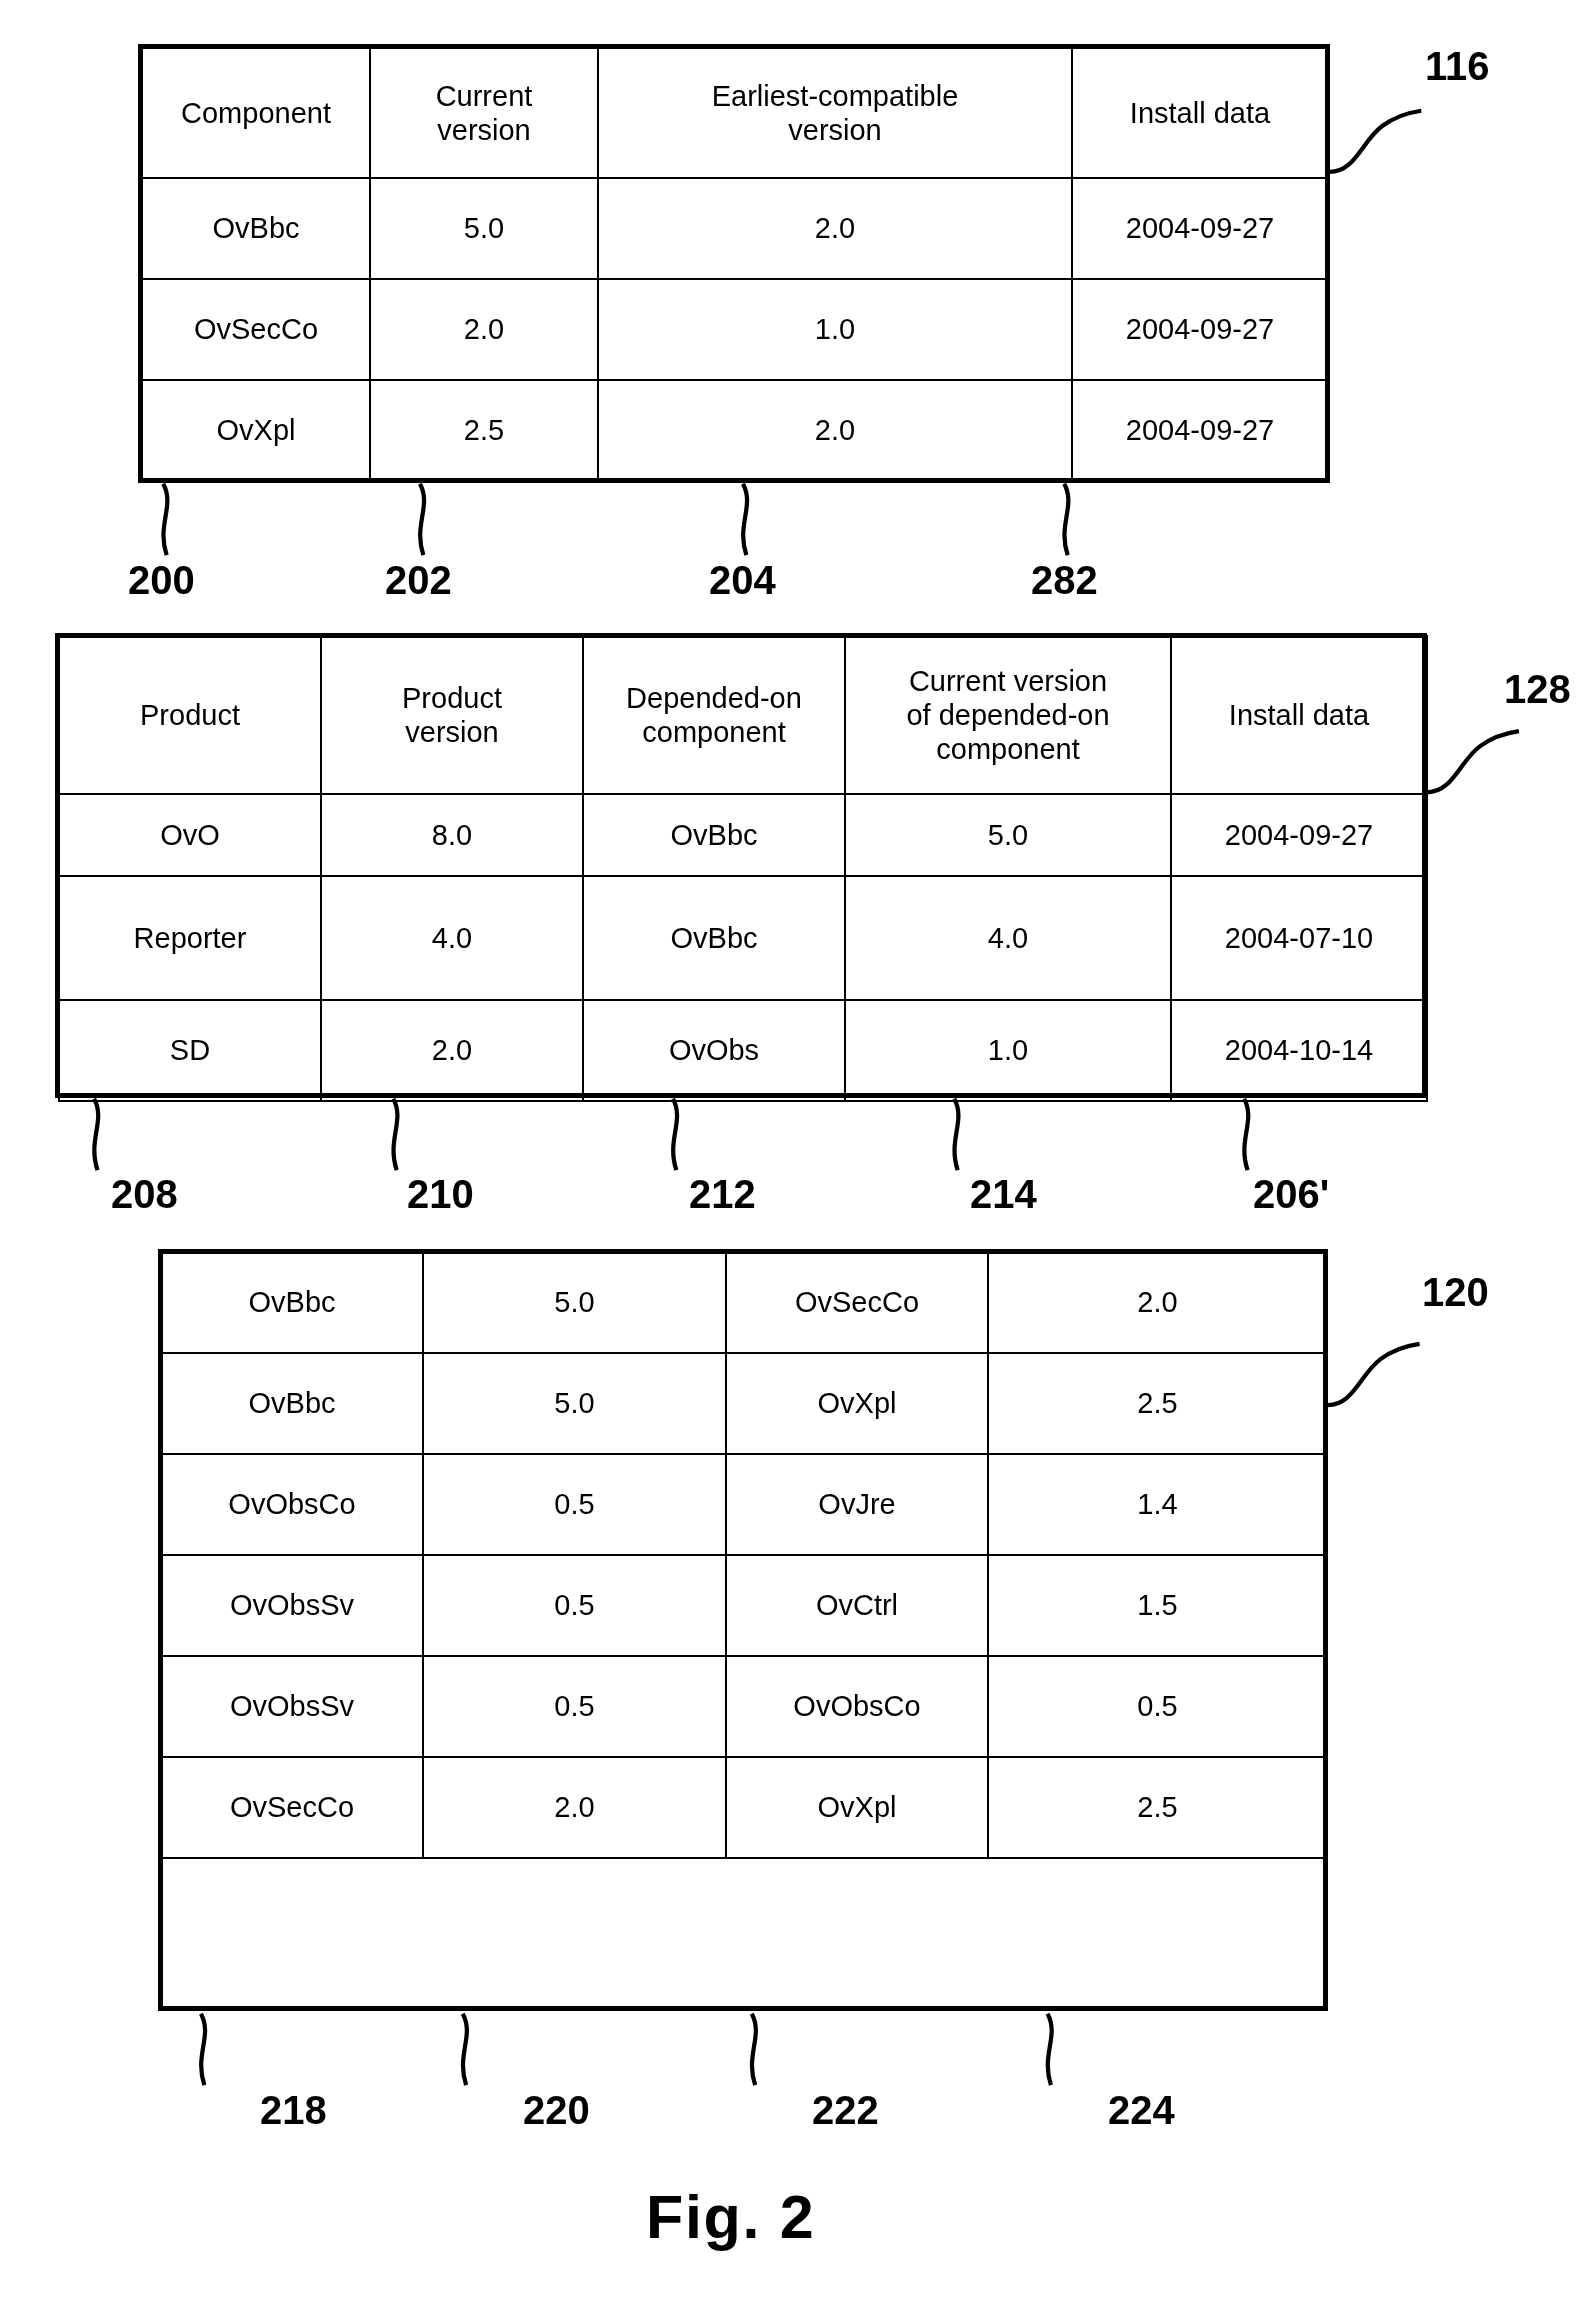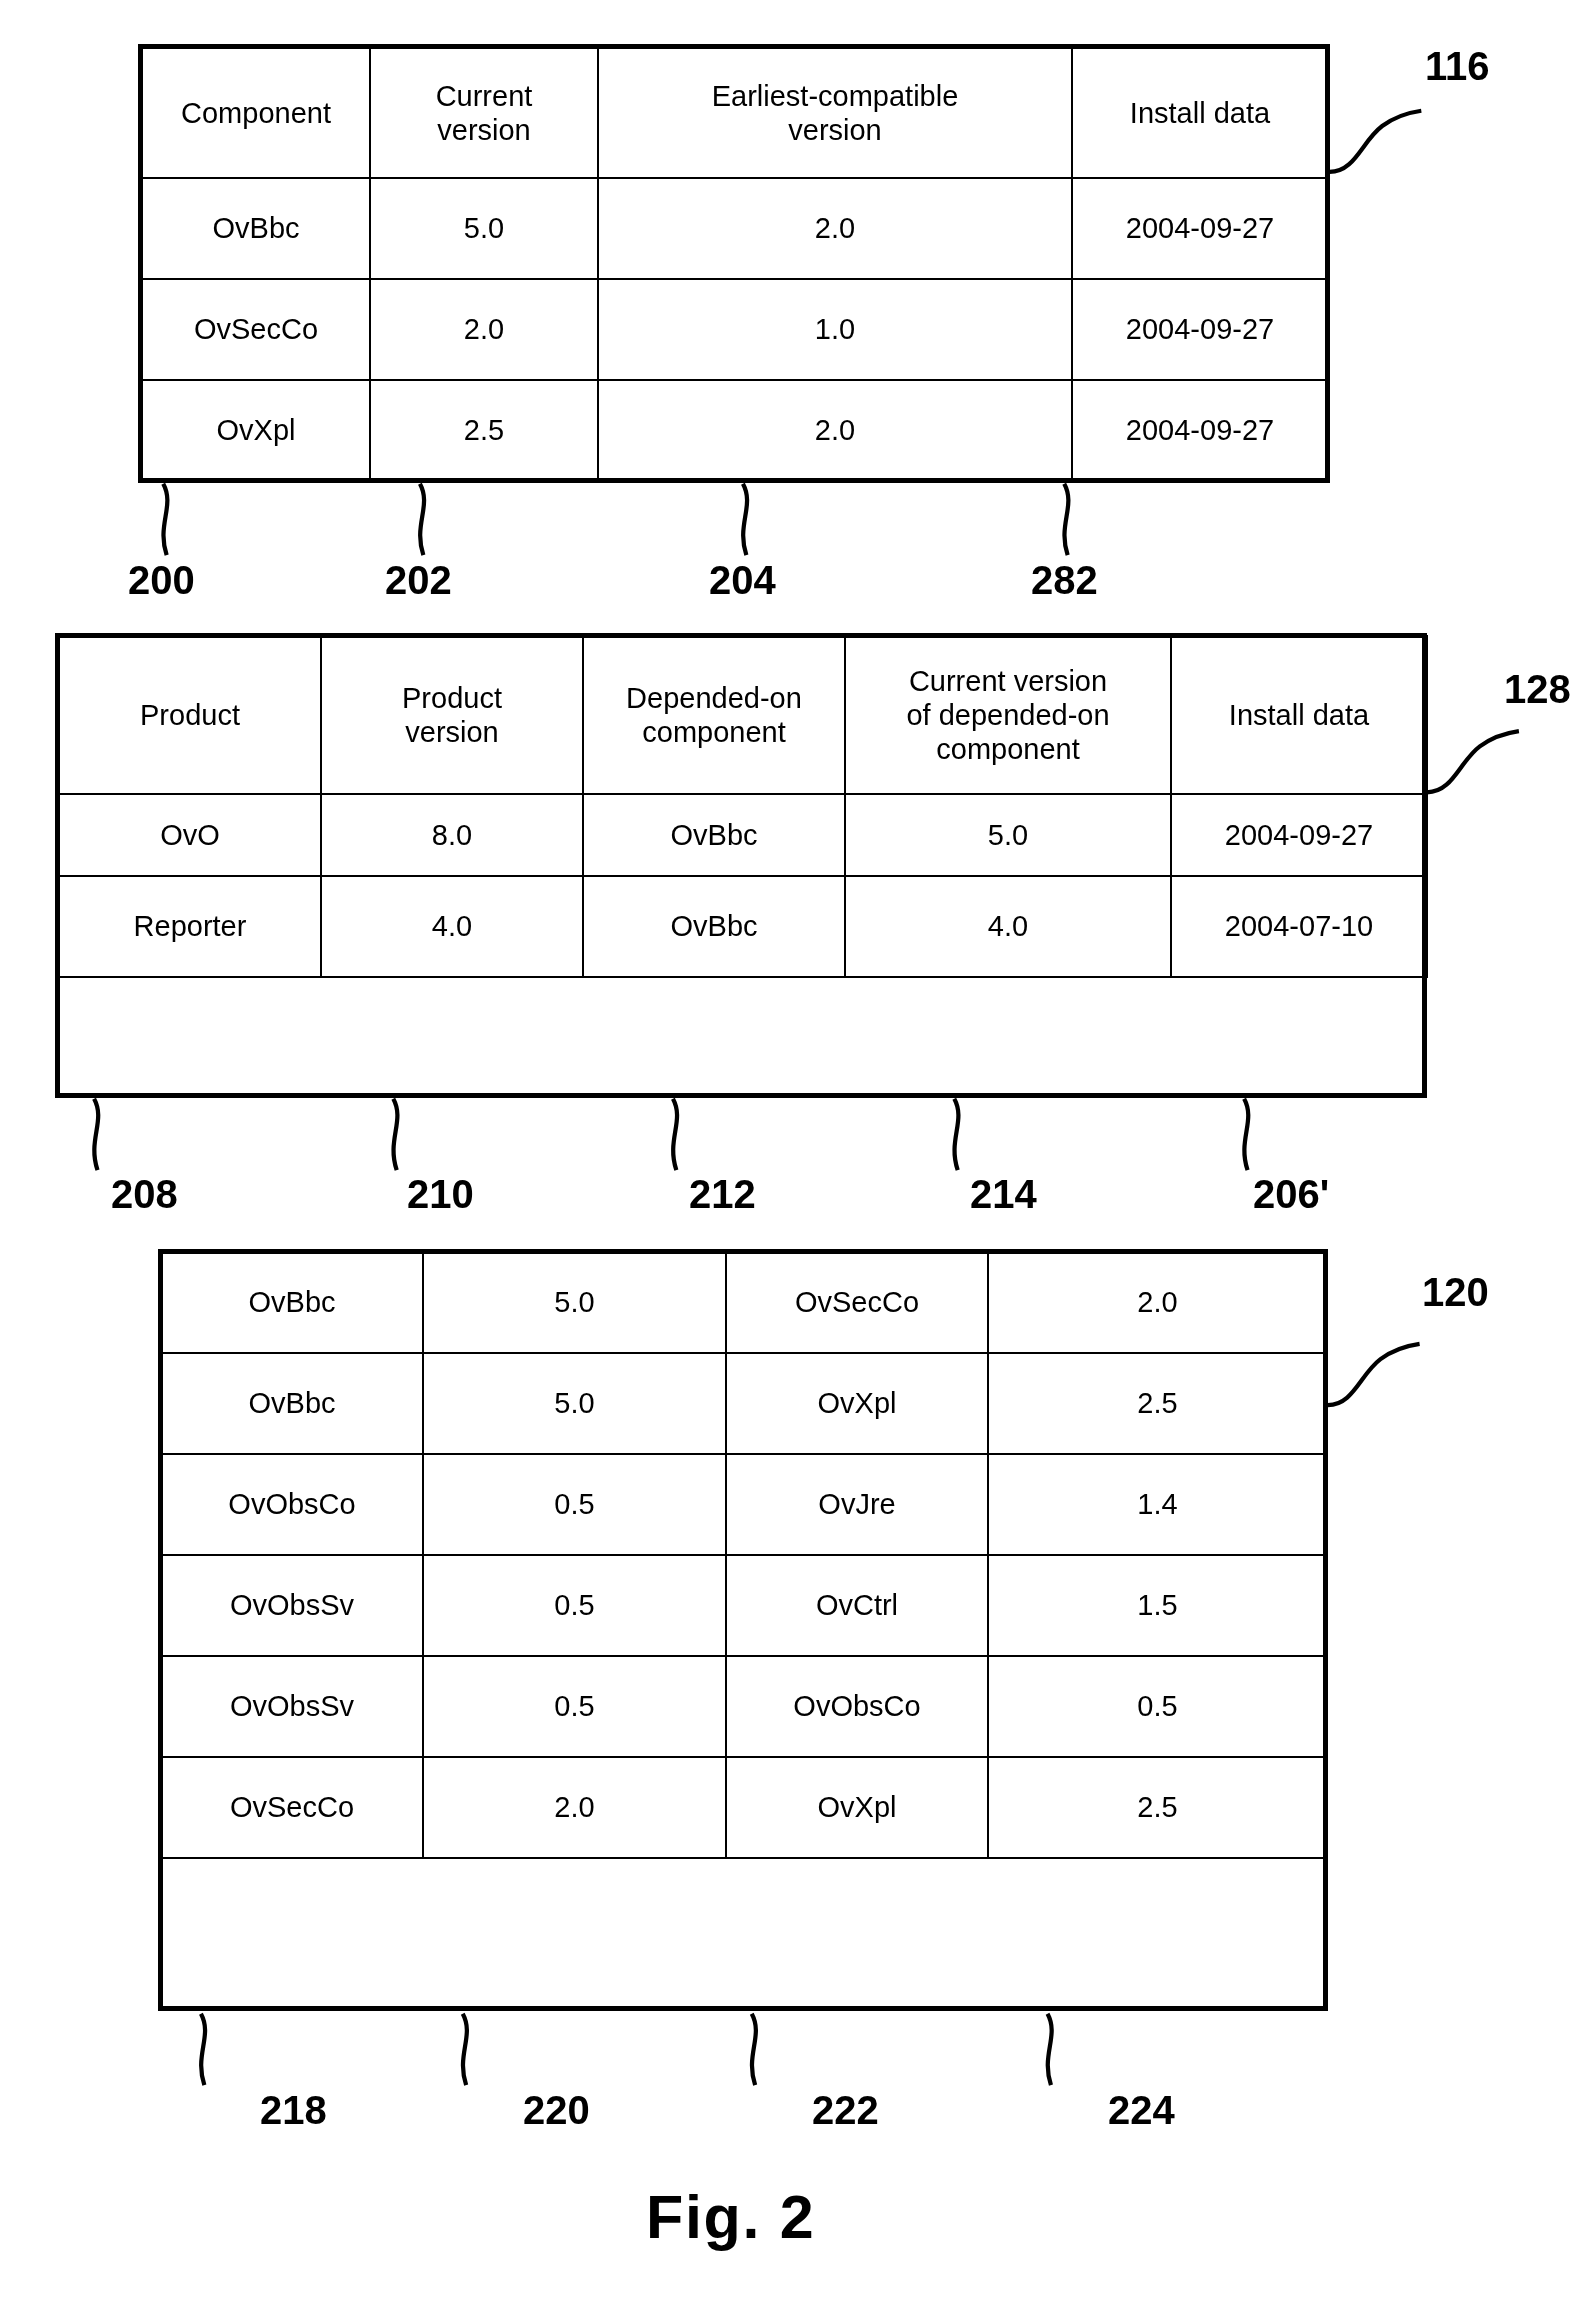--- a/index.html
+++ b/index.html
@@ -142,26 +142,33 @@
         <td><span class="cellspan">Current version<br>of depended-on<br>component</span></td>
         <td><span class="cellspan">Install data</span></td>
       </tr>
       <tr style="height:82px;">
         <td><span class="cellspan">OvO</span></td>
         <td><span class="cellspan">8.0</span></td>
         <td><span class="cellspan">OvBbc</span></td>
         <td><span class="cellspan">5.0</span></td>
         <td><span class="cellspan">2004-09-27</span></td>
       </tr>
-      <tr style="height:101px;margin-top:36px;">
+      <tr style="height:124px;margin-top:36px;">
         <td><span class="cellspan">Reporter</span></td>
         <td><span class="cellspan">4.0</span></td>
         <td><span class="cellspan">OvBbc</span></td>
         <td><span class="cellspan">4.0</span></td>
         <td><span class="cellspan">2004-07-10</span></td>
+      </tr>
+      <tr style="height:101px;">
+        <td><span class="cellspan">SD</span></td>
+        <td><span class="cellspan">2.0</span></td>
+        <td><span class="cellspan">OvObs</span></td>
+        <td><span class="cellspan">1.0</span></td>
+        <td><span class="cellspan">2004-10-14</span></td>
       </tr>
     </tbody>
   </table>
 
   <div style="position:absolute; left:55px; top:633px; width:1372px; height:465px; border:5.1px solid #000; box-sizing:border-box;"></div>
 
   <svg class="leader" style="left:1422px; top:673px;" width="170" height="162" viewBox="0 0 200 190">
     <path d="M 6 140 C 36 140, 44 104, 68 86 C 84 74, 100 70, 114 68" fill="none" stroke="#000" stroke-width="5"></path>
   </svg>
   <div class="ref" style="left:1504px; top:667px;">128</div>

